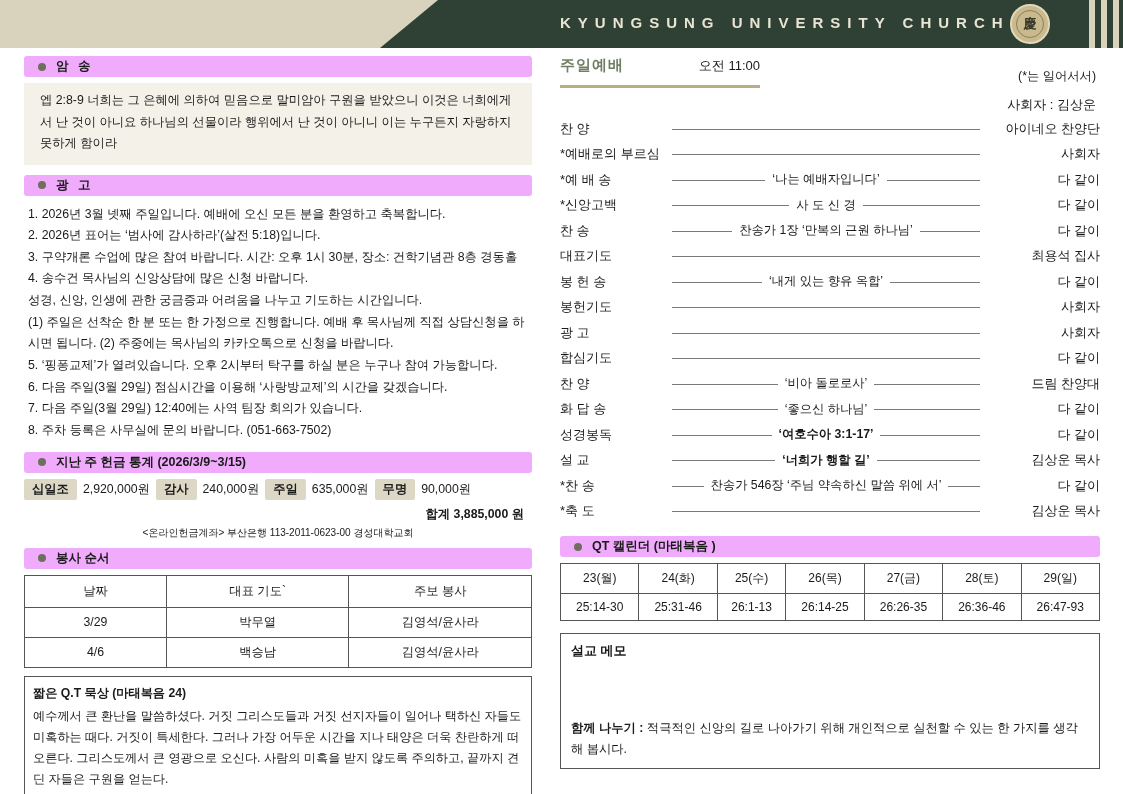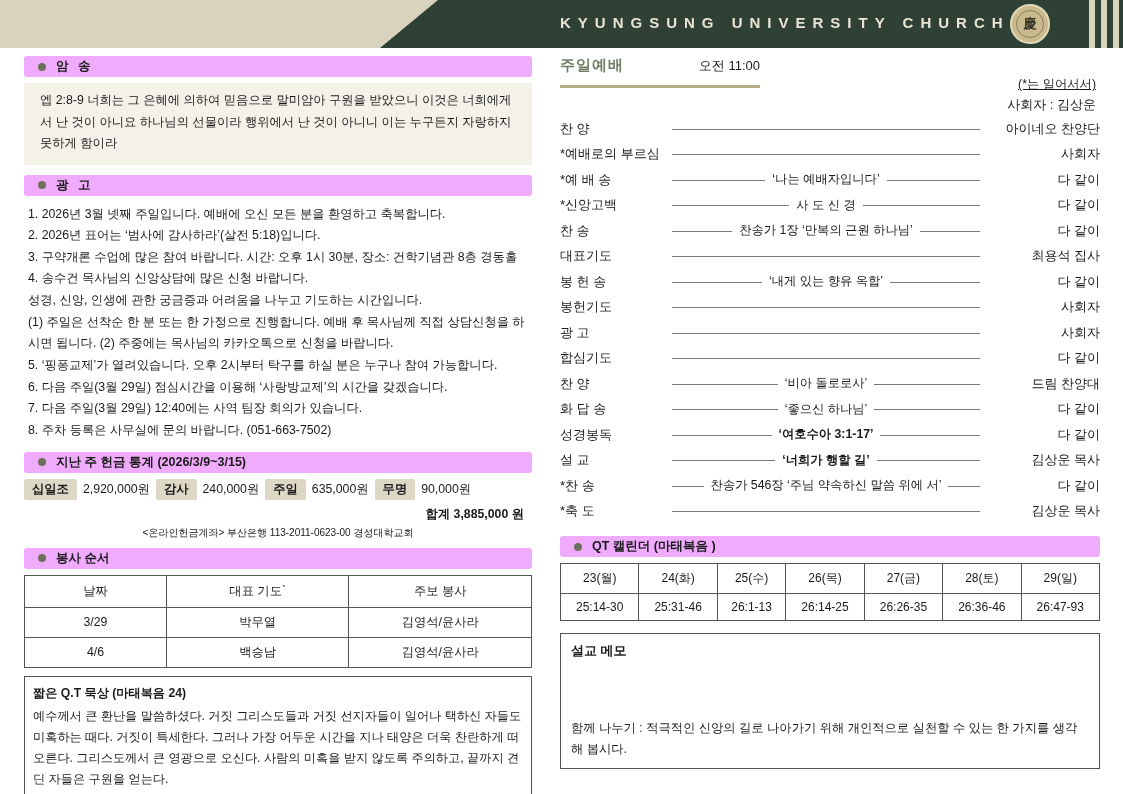--- a/index.html
+++ b/index.html
@@ -147,21 +147,21 @@
   .worship-head {
     display: flex; align-items: baseline;
     border-bottom: 3px solid #b9ad83;
     padding-bottom: 10px;
     width: 200px;
     justify-content: space-between;
   }
   .worship-head .t1 { color:#6f7f63; font-weight: bold; font-size: 15px; letter-spacing: 1px;}
   .worship-head .t2 { margin-left: 10px; font-size: 13px; }
   .standup {
-    position: absolute; right: 4px; top: 20px; font-size: 12.3px; text-decoration: underline;
+    position: absolute; right: 4px; top: 12px; font-size: 12.3px;
   }
 
   .leader-line { text-align: right; margin-top: 8px; font-size: 13px; padding-right: 4px; }
 
   .order { margin-top: 2px; }
   .order-row {
     display: flex; align-items: center;
     height: 25.5px;
     font-size: 13px;
   }
@@ -204,21 +204,21 @@
     margin-top: 12px;
     height: 136px;
     padding: 8px 10px;
     position: relative;
   }
   .memo-title { font-weight: bold; font-size: 13px; }
   .memo-foot {
     position: absolute; left: 10px; right: 10px; bottom: 8px;
     font-size: 12.3px; line-height: 1.7;
   }
-  .memo-foot b { font-weight: normal; text-align: center; }
+  .memo-foot b { font-weight: bold; text-align: center; }
   .bold { font-weight: bold; }
 </style>
 </head>
 <body>
 
 <div class="header">
   <div class="header-dark"></div>
   <div class="header-title">KYUNGSUNG  UNIVERSITY  CHURCH</div>
   <div class="header-seal">
     <div class="header-seal-inner">慶</div>

